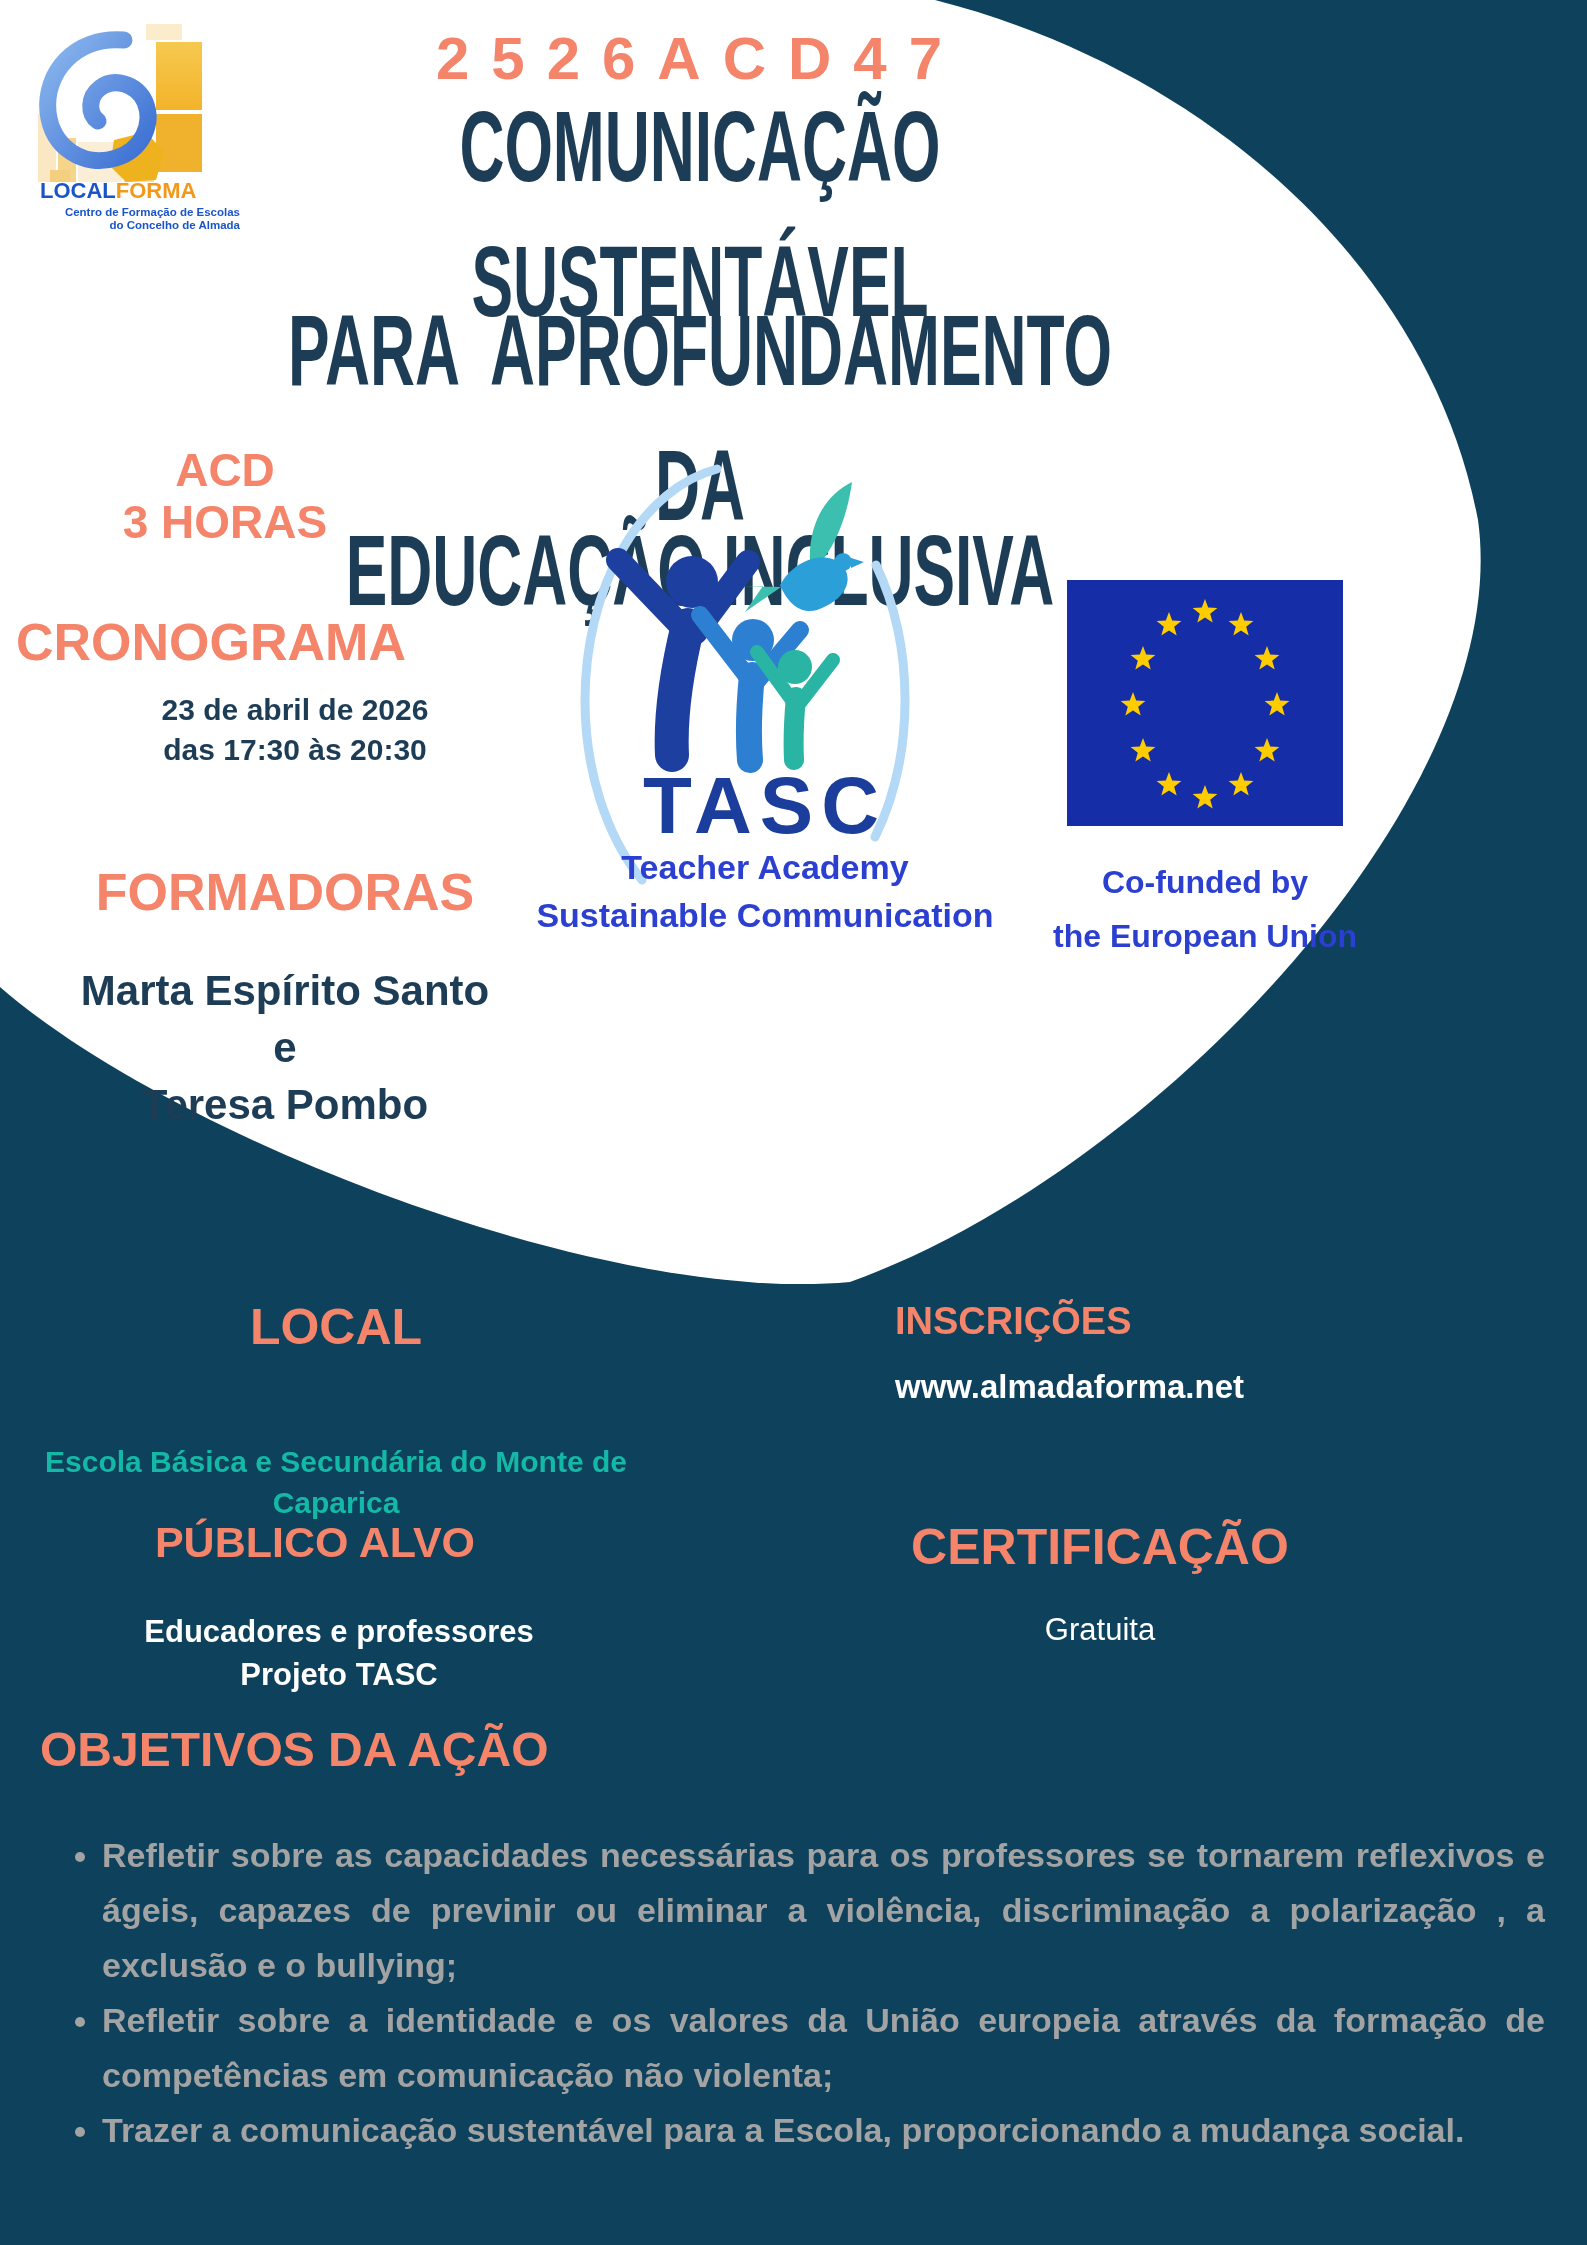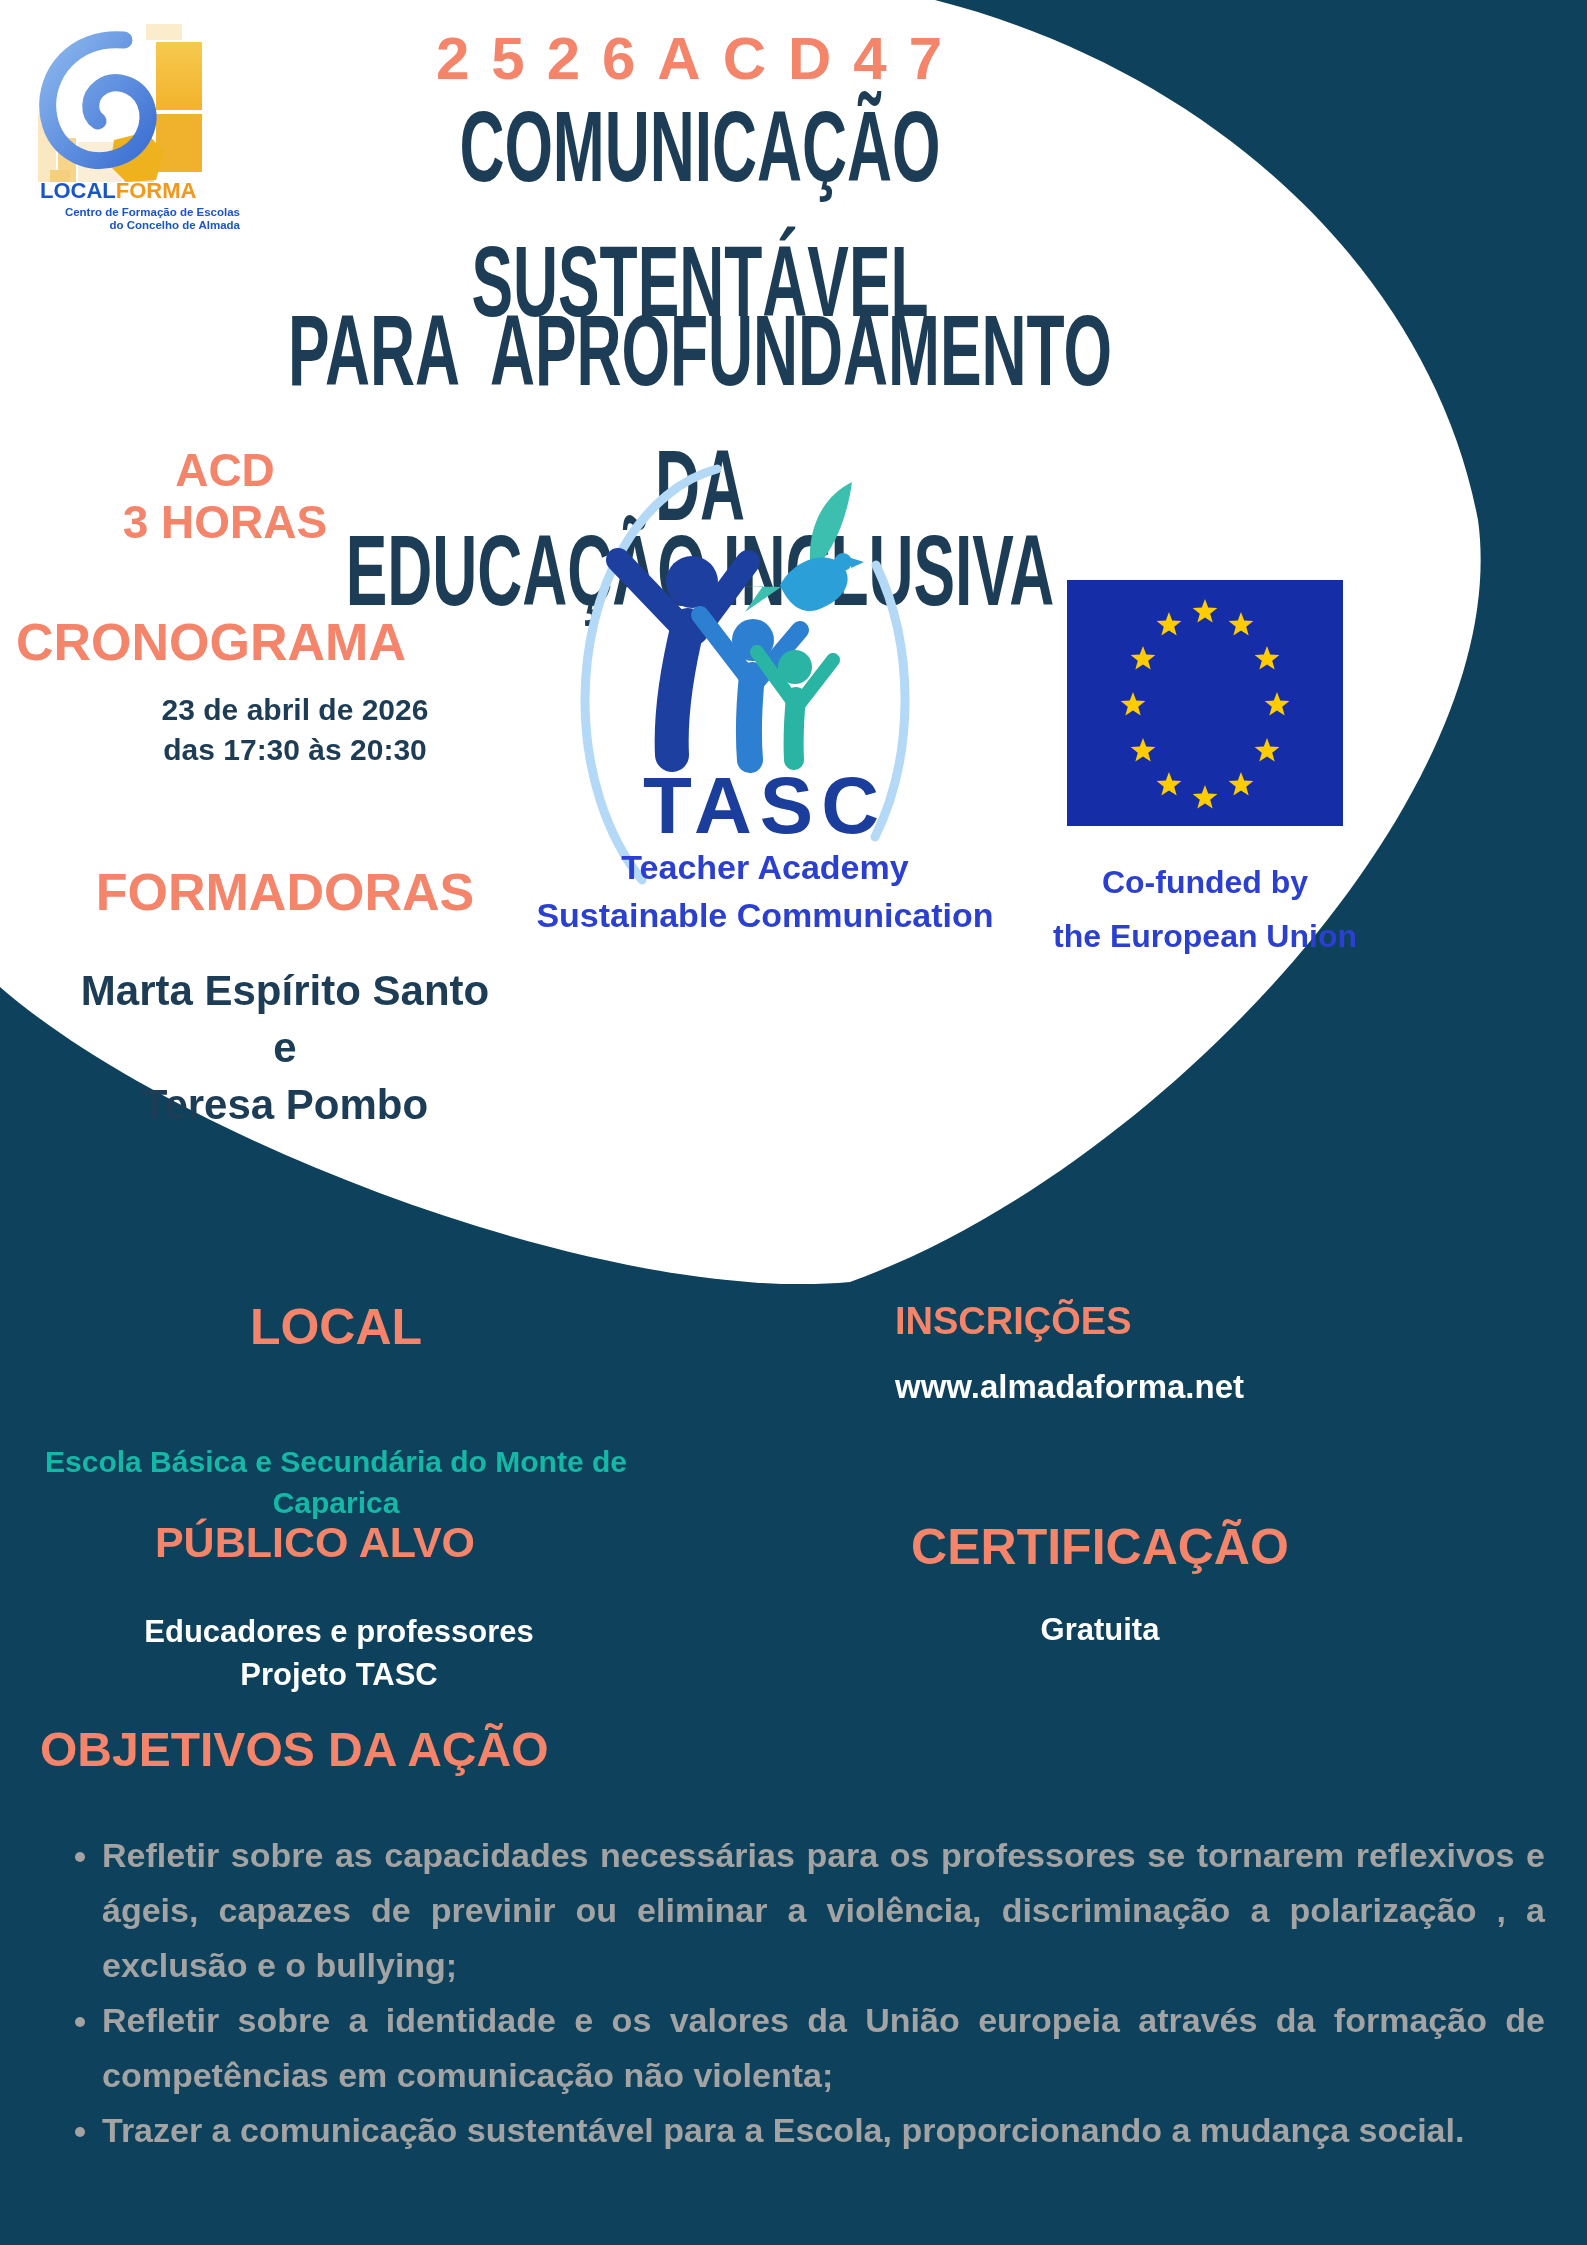--- a/index.html
+++ b/index.html
@@ -47,21 +47,21 @@
   .local-label{left:16px;top:1298px;width:640px;text-align:center;font-size:50px;}
   .local-value{left:16px;top:1442px;width:640px;text-align:center;color:#14b8a6;
     font-weight:bold;font-size:30px;line-height:1.35;}
   .inscricoes-label{left:895px;top:1300px;font-size:38px;}
   .inscricoes-value{left:895px;top:1368px;color:#fff;font-weight:bold;font-size:33px;}
   .publico-label{left:0;top:1518px;width:630px;text-align:center;font-size:43px;}
   .publico-value{left:0;top:1610px;width:630px;text-align:center;color:#fff;
     font-weight:bold;font-size:31px;line-height:1.4;padding-left:24px;}
   .cert-label{left:840px;top:1518px;width:520px;text-align:center;font-size:50px;}
   .cert-value{left:840px;top:1612px;width:520px;text-align:center;color:#fff;
-    font-weight:bold;font-size:31px;}
+    font-weight:normal;font-size:31px;}
   .objetivos-label{left:40px;top:1722px;font-size:48px;}
   .bullets{left:58px;top:1828px;width:1487px;}
   .bullets ul{margin:0;padding:0 0 0 44px;}
   .bullets li{
     color:#a3a3a3;font-weight:bold;font-size:34px;line-height:1.62;
     text-align:justify;margin:0;
   }
   .logo-name{left:40px;top:178px;width:200px;font-size:22px;font-weight:bold;}
   .logo-name .p1{color:#1a55c8;}
   .logo-name .p2{color:#f2991c;}

